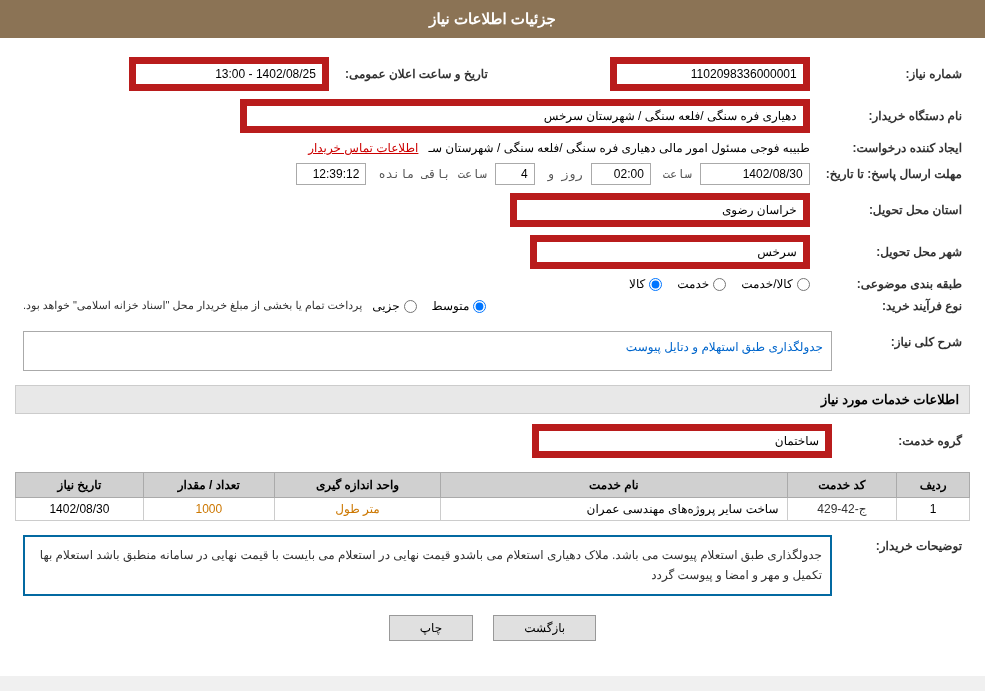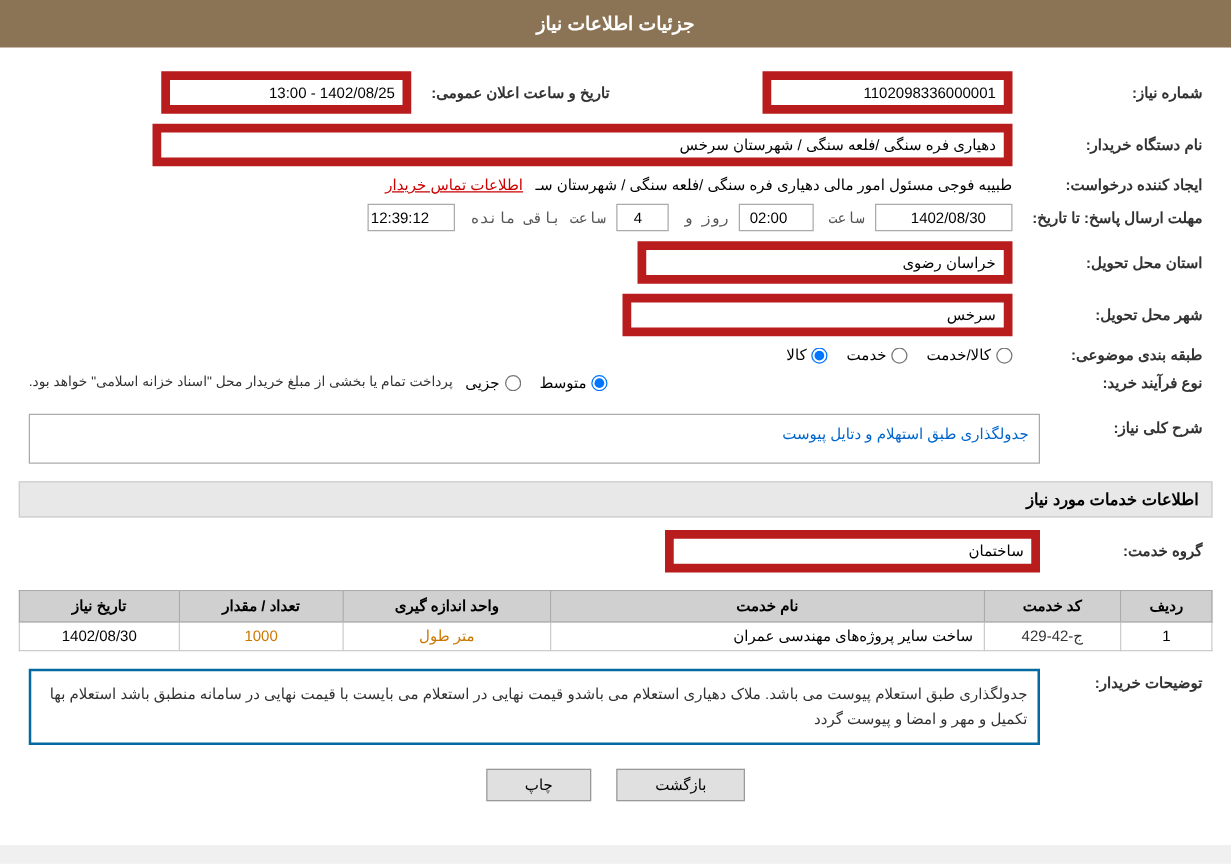--- a/index.html
+++ b/index.html
@@ -59,21 +59,21 @@
       cursor: pointer;
     }
     .date-row {
       display: flex;
       align-items: center;
       gap: 8px;
       direction: rtl;
     }
     .date-box {
       border: 1px solid #aaa;
-      padding: 3px 20px;
+      padding: 3px 6px;
       display: inline-block;
       background: #fff;
     }
     .section-header {
       background: #e8e8e8;
       border: 1px solid #ccc;
       padding: 6px 10px;
       font-weight: bold;
       font-size: 13px;
       text-align: right;
@@ -196,21 +196,21 @@
         </td>
         <td class="label-cell" style="text-align:center;">تاریخ و ساعت اعلان عمومی:</td>
         <td class="value-cell">
           <span class="input-box" style="width:200px;">1402/08/25 - 13:00</span>
         </td>
       </tr>
 
       <tr>
         <td class="label-cell">نام دستگاه خریدار:</td>
         <td colspan="3" class="value-cell">
-          <span class="input-box" style="width:688px;">دهیاری فره سنگی /فلعه سنگی / شهرستان سرخس</span>
+          <span class="input-box" style="width:570px;">دهیاری فره سنگی /فلعه سنگی / شهرستان سرخس</span>
         </td>
       </tr>
 
       <tr>
         <td class="label-cell">ایجاد کننده درخواست:</td>
         <td colspan="3" class="value-cell">
           <span>طبیبه فوجی مسئول امور مالی دهیاری فره سنگی /فلعه سنگی / شهرستان سـ</span>
           &nbsp;
           <span class="contact-link">اطلاعات تماس خریدار</span>
         </td>
@@ -234,21 +234,21 @@
       <tr>
         <td class="label-cell">استان محل تحویل:</td>
         <td colspan="3" class="value-cell">
           <span class="input-box" style="width:300px;">خراسان رضوی</span>
         </td>
       </tr>
 
       <tr>
         <td class="label-cell">شهر محل تحویل:</td>
         <td colspan="3" class="value-cell">
-          <span class="input-box" style="width:312px;">سرخس</span>
+          <span class="input-box" style="width:280px;">سرخس</span>
         </td>
       </tr>
 
       <tr>
         <td class="label-cell">طبقه بندی موضوعی:</td>
         <td colspan="3" class="value-cell">
           <div class="radio-group">
             <div class="radio-item">
               <input type="radio" name="subject" style="">
               <span>کالا/خدمت</span>

